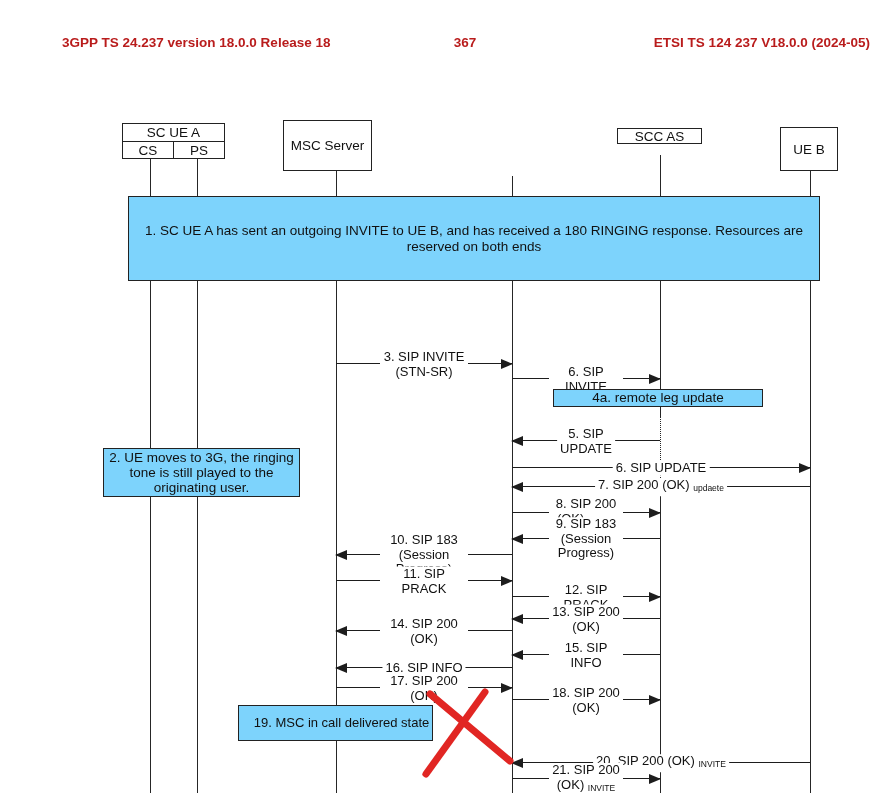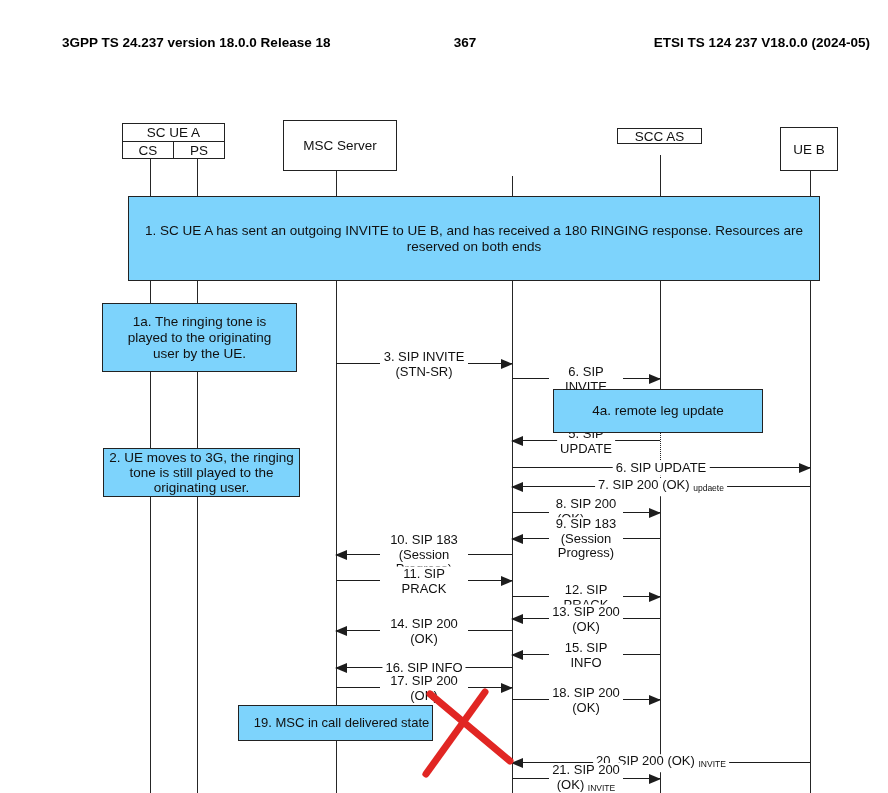--- a/index.html
+++ b/index.html
@@ -1,57 +1,57 @@
 <!DOCTYPE html>
 <html><head>
 <meta charset="utf-8">
 <style>
   html,body{margin:0;padding:0;background:#ffffff;}
   #page{
     position:relative;width:888px;height:793px;background:#fff;overflow:hidden;
     font-family:"Liberation Sans",sans-serif;color:#111;
   }
   
-  .hdr{position:absolute;top:35px;font-size:13.5px;font-weight:bold;white-space:nowrap;color:#000000;}
+  .hdr{position:absolute;top:35px;font-size:13.5px;font-weight:bold;white-space:nowrap;color:#b91c1c;}
   #hdr-left{left:62px;}
   #hdr-center{left:420px;width:90px;text-align:center;}
   #hdr-right{right:18px;text-align:right;}
   
   .life{position:absolute;width:0;border-left:1.5px solid #262626;}
   #life-cs{left:150px;top:158px;height:635px;}
   #life-ps{left:197px;top:158px;height:635px;}
   #life-msc{left:336px;top:171px;height:622px;}
   #life-imcn{left:512px;top:176px;height:617px;}
   #life-scc-a{left:660px;top:155px;height:261px;}
   #life-scc-dot{left:660px;top:416px;height:76px;border-left-style:dotted;}
   #life-scc-b{left:660px;top:492px;height:301px;}
   #life-ueb{left:810px;top:156px;height:637px;}
   
   .ebox{position:absolute;box-sizing:border-box;background:#fff;border:1.5px solid #222;
         display:flex;align-items:center;justify-content:center;font-size:13.5px;}
-  #ent-msc{left:283px;top:120px;width:114px;height:51px;}
+  #ent-msc{left:283px;top:120px;width:89px;height:51px;}
   #ent-scc{left:617px;top:128px;width:85px;height:16px;}
   #ent-ueb{left:780px;top:127px;width:58px;height:44px;}
   #ent-imcn{left:462px;top:123px;width:106px;height:53px;display:block;}
   .imcn-text{position:absolute;left:-14px;right:-14px;top:-9px;text-align:center;
              line-height:15.5px;font-size:13.5px;white-space:pre-line;}
   #ent-scuea{left:122px;top:123px;width:103px;height:36px;display:block;}
   .scuea-hdr{box-sizing:border-box;height:18px;border-bottom:1.5px solid #222;
              display:flex;align-items:center;justify-content:center;font-size:13.5px;}
   .scuea-row{display:flex;height:16.5px;}
   .scuea-cell{flex:1;display:flex;align-items:center;justify-content:center;font-size:13.5px;}
   .scuea-cell.cs{border-right:1.5px solid #222;}
   
   .note{position:absolute;box-sizing:border-box;background:#7dd3fc;border:1.5px solid #222;
         display:flex;align-items:center;justify-content:center;text-align:center;
         font-size:13.5px;line-height:16px;}
   #note-1{left:128px;top:196px;width:692px;height:85px;padding:0 10px;}
   #note-1a{left:102px;top:303px;width:195px;height:69px;padding:0 12px;}
   #note-2{left:103px;top:448px;width:197px;height:49px;padding:0 1px;line-height:15px;}
-  #note-4a{left:553px;top:389px;width:210px;height:44px;}
+  #note-4a{left:553px;top:389px;width:210px;height:18px;}
   #note-19{left:238px;top:705px;width:195px;height:36px;font-size:13px;padding-left:12px;}
   
   .msg{position:absolute;height:0;}
   .mline{position:absolute;left:0;right:0;top:0;border-top:1.5px solid #1d1d1d;}
   .ah{position:absolute;width:0;height:0;top:-4.2px;
       border-top:5px solid transparent;border-bottom:5px solid transparent;}
   .ah.right{right:-1px;border-left:12px solid #1d1d1d;}
   .ah.left{left:-1px;border-right:12px solid #1d1d1d;}
   .mlabel{position:absolute;left:50%;top:1px;transform:translate(-50%,-50%);
           background:#fff;padding:0 3px;font-size:13px;line-height:14.5px;
@@ -168,21 +168,20 @@
         <div class="mlabel"><span>20. SIP 200 (OK) </span><span class="msub">INVITE</span></div>
       </div>
       <div class="msg" style="left: 512px; top: 778px; width: 148px;">
         <div class="mline"></div>
         <div class="ah right"></div>
         <div class="mlabel"><span>21. SIP 200 (OK) </span><span class="msub">INVITE</span></div>
       </div>
     </div>
 
   <div class="note" id="note-1">1. SC UE A has sent an outgoing INVITE to UE B, and has received a 180 RINGING response. Resources are reserved on both ends</div>
-  <div class="note" id="note-1a">1a. The ringing tone is played to the originating user by the UE.</div>
   <div class="note" id="note-2">2. UE moves to 3G, the ringing tone is still played to the originating user.</div>
   <div class="note" id="note-4a">4a. remote leg update</div>
   <div class="note" id="note-19">19. MSC in call delivered state</div>
 
   <div class="ebox" id="ent-scuea">
     <div class="scuea-hdr">SC UE A</div>
     <div class="scuea-row">
       <div class="scuea-cell cs">CS</div>
       <div class="scuea-cell ps">PS</div>
     </div>

